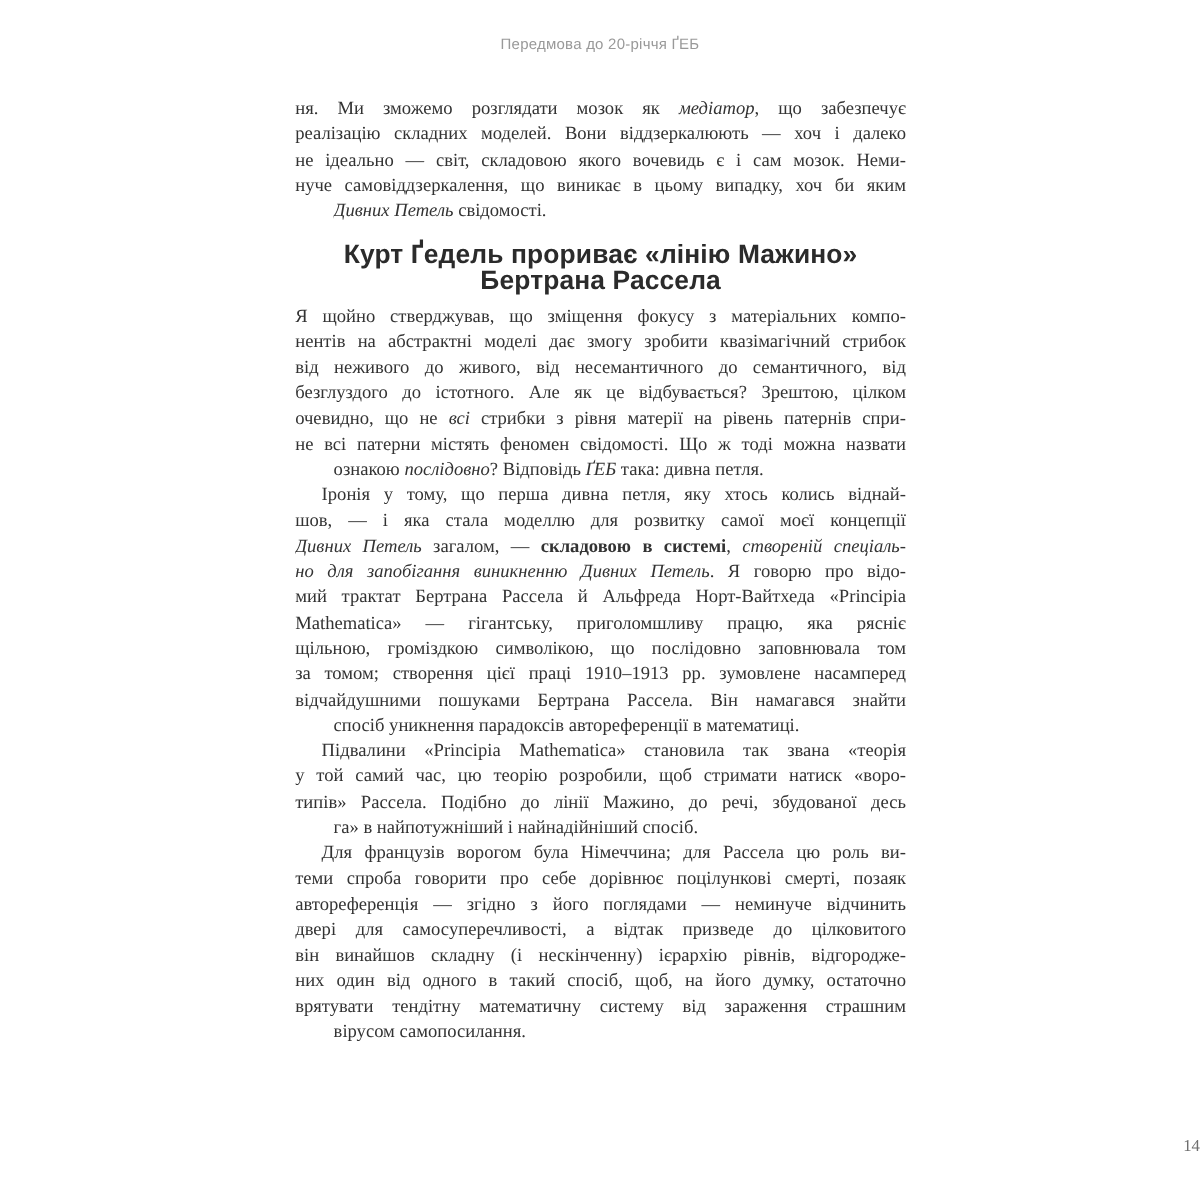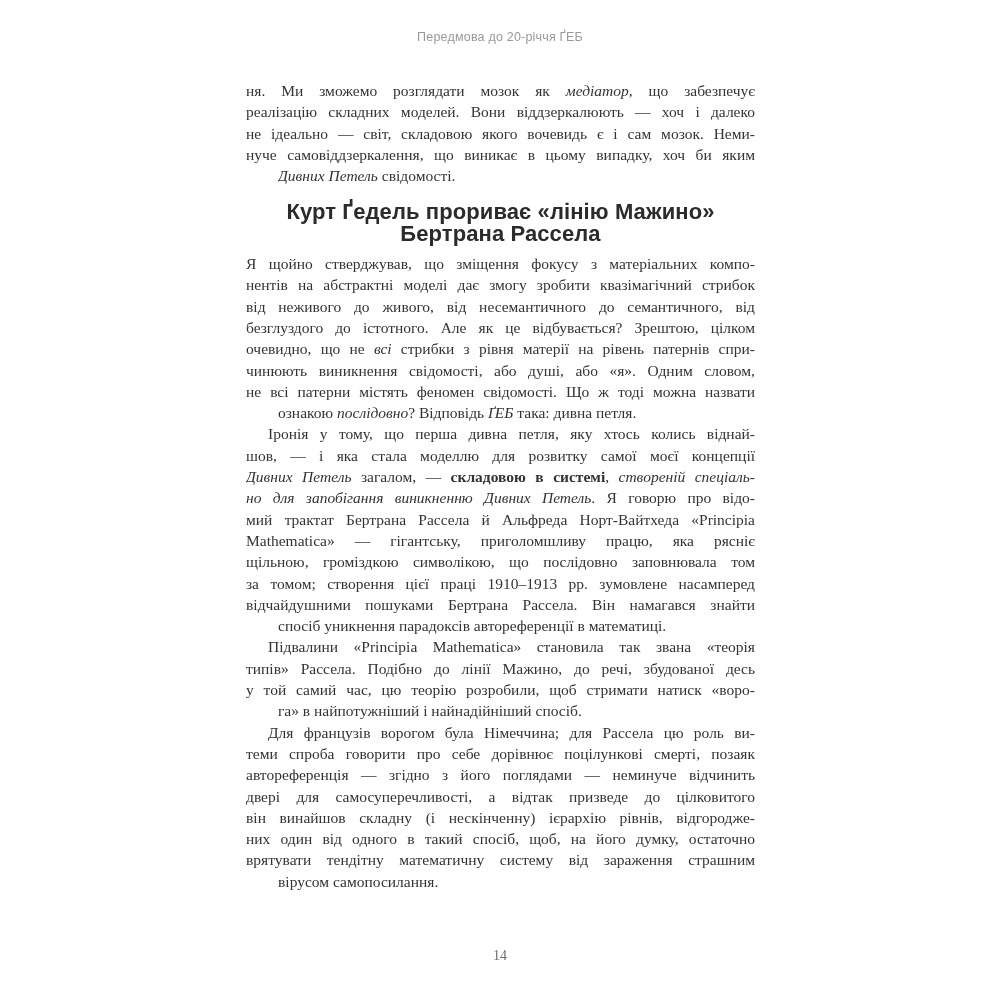--- a/index.html
+++ b/index.html
@@ -46,21 +46,21 @@
     font-size: 22px;
     font-weight: 700;
     text-align: center;
     color: var(--head, #2b2b2b);
     margin: 15px 0 9px 0;
     letter-spacing: 0.1px;
   }
   .page-number {
     position: absolute;
     top: 948px; left: 0; width: 100%;
-    text-align: center;
+    text-align: right;
     font-size: 14px;
     color: var(--pagenum, #6e6e6e);
   }
 </style>
 </head>
 <body>
 
 <div class="page">
   <div class="running-header">Передмова до 20-річчя ҐЕБ</div>
 
@@ -72,40 +72,39 @@
         <div class="line"><span>нуче самовіддзеркалення, що виникає в цьому випадку, хоч би яким</span></div>
         <div class="line last"><span class="em">Дивних Петель</span><span> свідомості.</span></div>
       </div>
       <div class="section-heading">Курт Ґедель прориває «лінію Мажино» Бертрана Рассела</div>
       <div class="paragraph">
         <div class="line"><span>Я щойно стверджував, що зміщення фокусу з матеріальних компо-</span></div>
         <div class="line"><span>нентів на абстрактні моделі дає змогу зробити квазімагічний стрибок</span></div>
         <div class="line"><span>від неживого до живого, від несемантичного до семантичного, від</span></div>
         <div class="line"><span>безглуздого до істотного. Але як це відбувається? Зрештою, цілком</span></div>
         <div class="line"><span>очевидно, що не </span><span class="em">всі</span><span> стрибки з рівня матерії на рівень патернів спри-</span></div>
-        <div class="line"><span>чинюють виникнення свідомості, або душі, або «я». Одним словом,</span></div>
         <div class="line"><span>не всі патерни містять феномен свідомості. Що ж тоді можна назвати</span></div>
         <div class="line last"><span>ознакою </span><span class="em">послідовно</span><span>? Відповідь </span><span class="em">ҐЕБ</span><span> така: дивна петля.</span></div>
       </div>
       <div class="paragraph">
         <div class="line indent"><span>Іронія у тому, що перша дивна петля, яку хтось колись віднай-</span></div>
         <div class="line"><span>шов, — і яка стала моделлю для розвитку самої моєї концепції</span></div>
         <div class="line"><span class="em">Дивних Петель</span><span> загалом, — </span><span class="strong">складовою в системі</span><span>, </span><span class="em">створеній спеціаль-</span></div>
         <div class="line"><span class="em">но для запобігання виникненню Дивних Петель</span><span>. Я говорю про відо-</span></div>
         <div class="line"><span>мий трактат Бертрана Рассела й Альфреда Норт-Вайтхеда «Principia</span></div>
         <div class="line"><span>Mathematica» — гігантську, приголомшливу працю, яка рясніє</span></div>
         <div class="line"><span>щільною, громіздкою символікою, що послідовно заповнювала том</span></div>
         <div class="line"><span>за томом; створення цієї праці 1910–1913 рр. зумовлене насамперед</span></div>
         <div class="line"><span>відчайдушними пошуками Бертрана Рассела. Він намагався знайти</span></div>
         <div class="line last"><span>спосіб уникнення парадоксів автореференції в математиці.</span></div>
       </div>
       <div class="paragraph">
         <div class="line indent"><span>Підвалини «Principia Mathematica» становила так звана «теорія</span></div>
+        <div class="line"><span>у той самий час, цю теорію розробили, щоб стримати натиск «воро-</span></div>
         <div class="line"><span>типів» Рассела. Подібно до лінії Мажино, до речі, збудованої десь</span></div>
-        <div class="line"><span>у той самий час, цю теорію розробили, щоб стримати натиск «воро-</span></div>
         <div class="line last"><span>га» в найпотужніший і найнадійніший спосіб.</span></div>
       </div>
       <div class="paragraph">
         <div class="line indent"><span>Для французів ворогом була Німеччина; для Рассела цю роль ви-</span></div>
         <div class="line"><span>теми спроба говорити про себе дорівнює поцілункові смерті, позаяк</span></div>
         <div class="line"><span>автореференція — згідно з його поглядами — неминуче відчинить</span></div>
         <div class="line"><span>двері для самосуперечливості, а відтак призведе до цілковитого</span></div>
         <div class="line"><span>він винайшов складну (і нескінченну) ієрархію рівнів, відгородже-</span></div>
         <div class="line"><span>них один від одного в такий спосіб, щоб, на його думку, остаточно</span></div>
         <div class="line"><span>врятувати тендітну математичну систему від зараження страшним</span></div>

